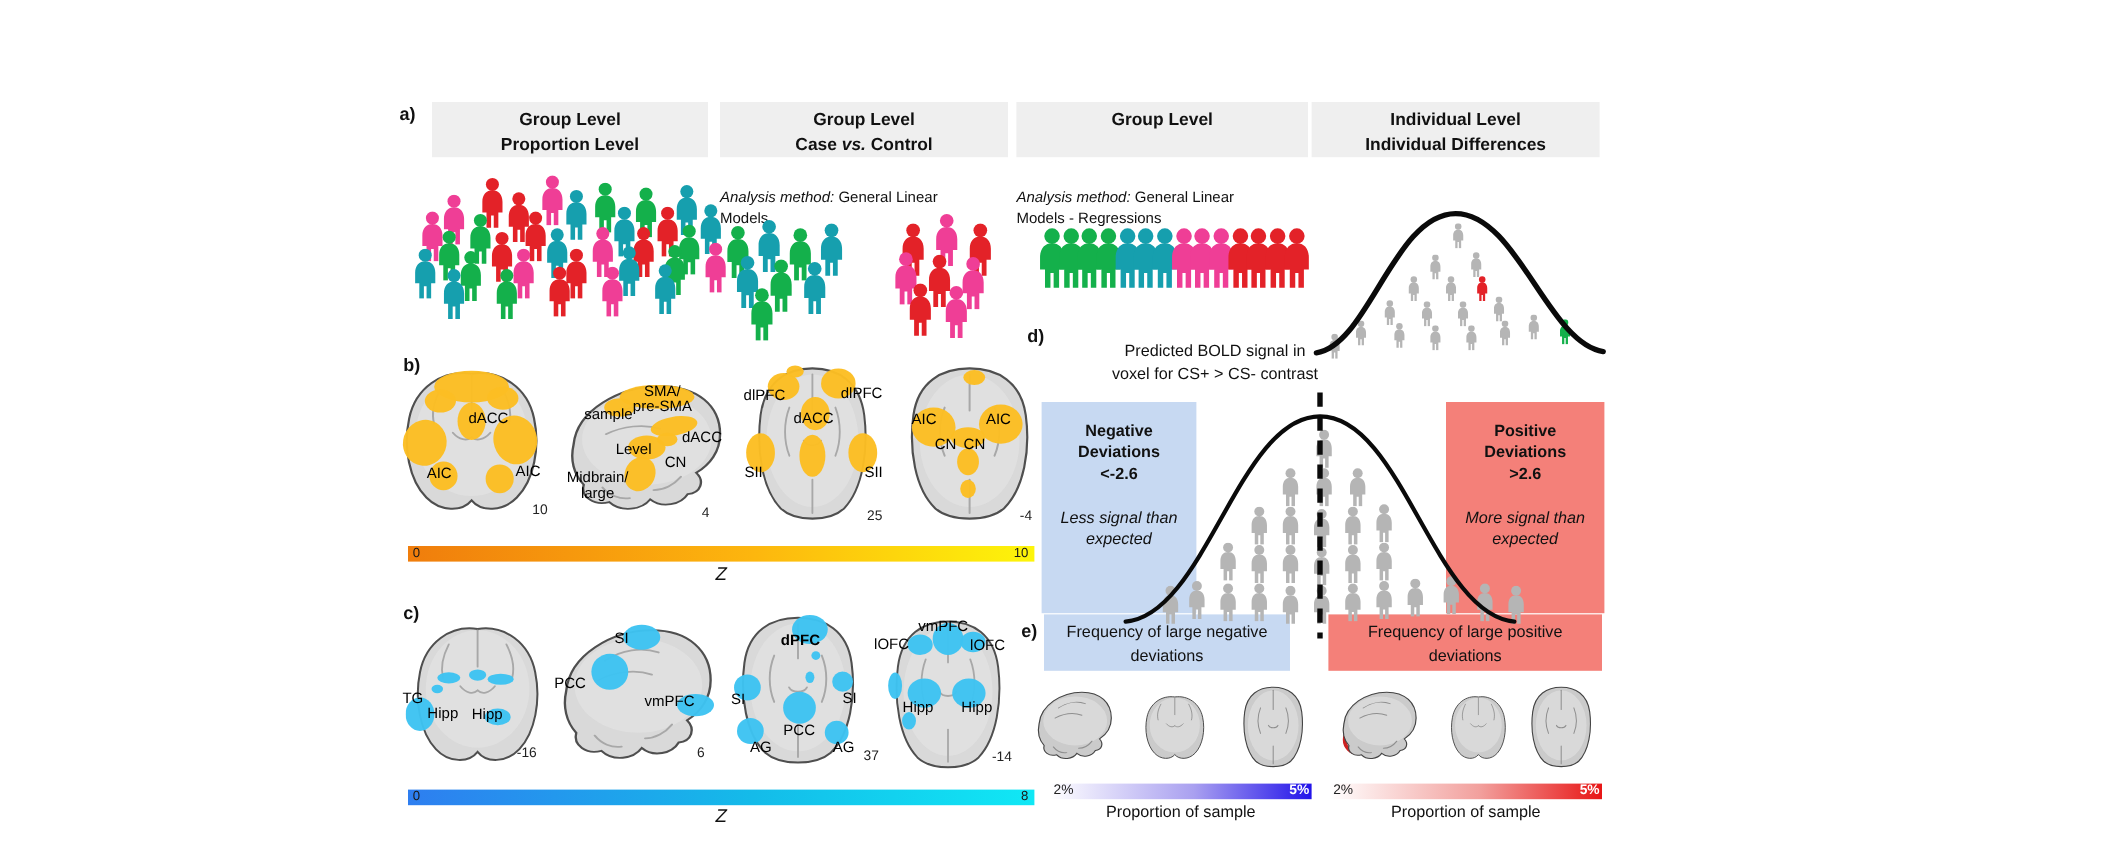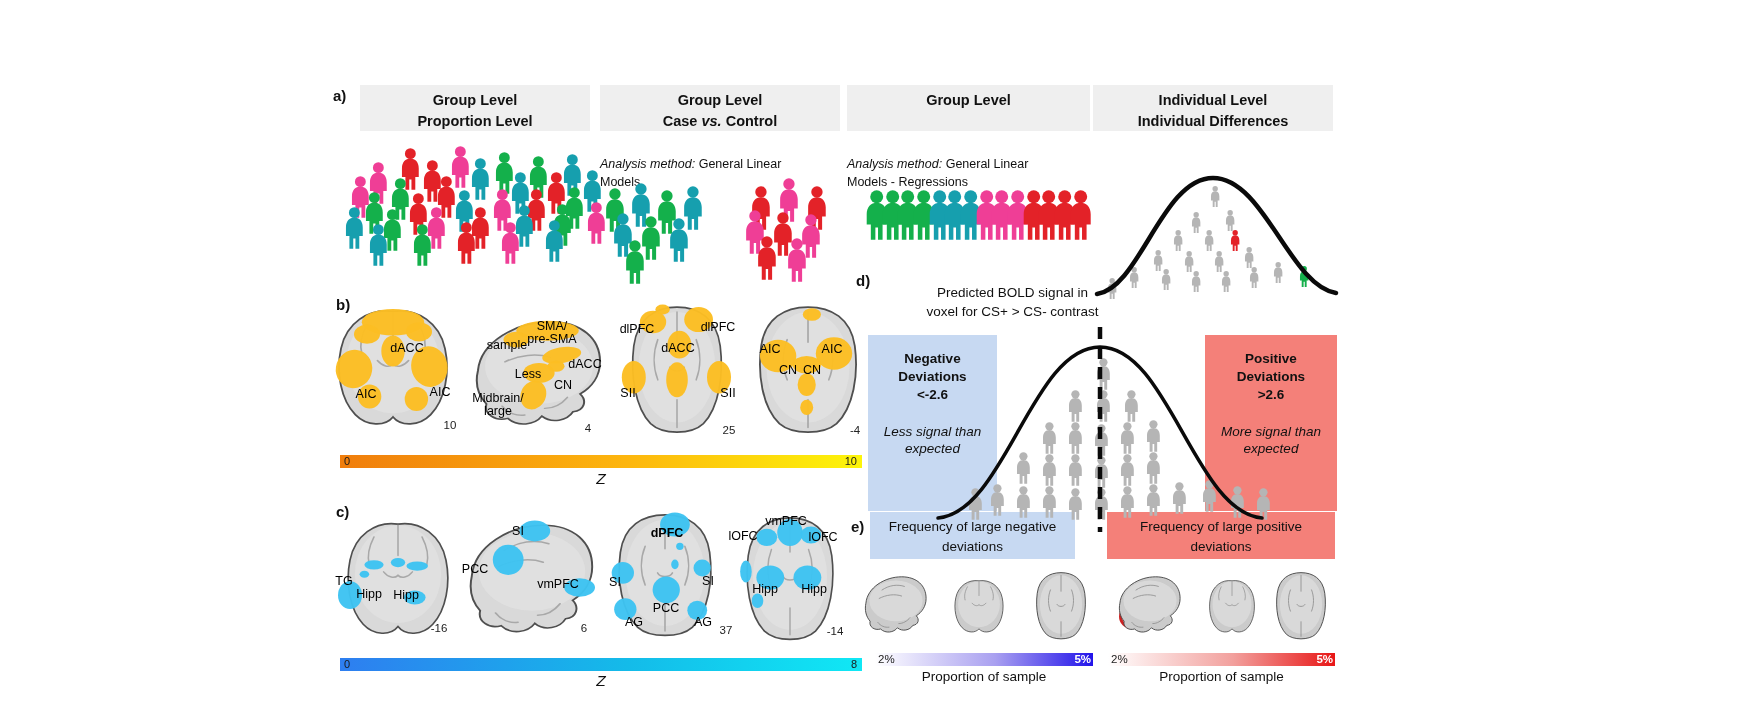--- a/index.html
+++ b/index.html
@@ -813,21 +813,21 @@
         <ellipse cx="34" cy="24" rx="9" ry="7" fill="#fcbe23" opacity="0.97" transform="rotate(0 34 24)"></ellipse>
         <ellipse cx="66" cy="38" rx="14" ry="7" fill="#fcbe23" opacity="0.97" transform="rotate(-14 66 38)"></ellipse>
         <ellipse cx="50" cy="54" rx="11" ry="9" fill="#fcbe23" opacity="0.97" transform="rotate(0 50 54)"></ellipse>
         <ellipse cx="62" cy="48" rx="6" ry="5" fill="#fcbe23" opacity="0.97" transform="rotate(0 62 48)"></ellipse>
         <ellipse cx="46" cy="74" rx="9" ry="13" fill="#fcbe23" opacity="0.97" transform="rotate(10 46 74)"></ellipse>
       </svg>
       <div class="blabel" style="left: 84px; top: 20px;">SMA/
 pre-SMA</div>
       <div class="blabel" style="left: 39px; top: 33px;">sample</div>
       <div class="blabel" style="left: 117px; top: 52px;">dACC</div>
-      <div class="blabel" style="left: 60px; top: 62px;">Less</div>
+      <div class="blabel" style="left: 60px; top: 62px;">Level</div>
       <div class="blabel" style="left: 95px; top: 73px;">CN</div>
       <div class="blabel" style="left: 30px; top: 92px;">Midbrain/
 large</div>
       <div class="bcoord" style="left: 120px; top: 115px;">4</div>
     </div>
     <div class="brain" style="left: 617px; top: 302px; width: 120px; height: 138px;">
       <svg viewBox="0 0 100 110" preserveAspectRatio="none">
         <path d="M50,4 C32,4 17,13 14,35 C11,58 15,84 28,97 C38,106 62,106 72,97 C85,84 89,58 86,35 C83,13 68,4 50,4 Z" fill="#d9d9d9" stroke="#4f4f4f" stroke-width="1.4"></path>
         <ellipse cx="50" cy="52" rx="32" ry="44" fill="#e6e6e6" opacity="0.55"></ellipse>
         <path d="M50,8 L50,32" fill="none" stroke="#a8a8a8" stroke-width="1.3" stroke-linecap="round"></path>

